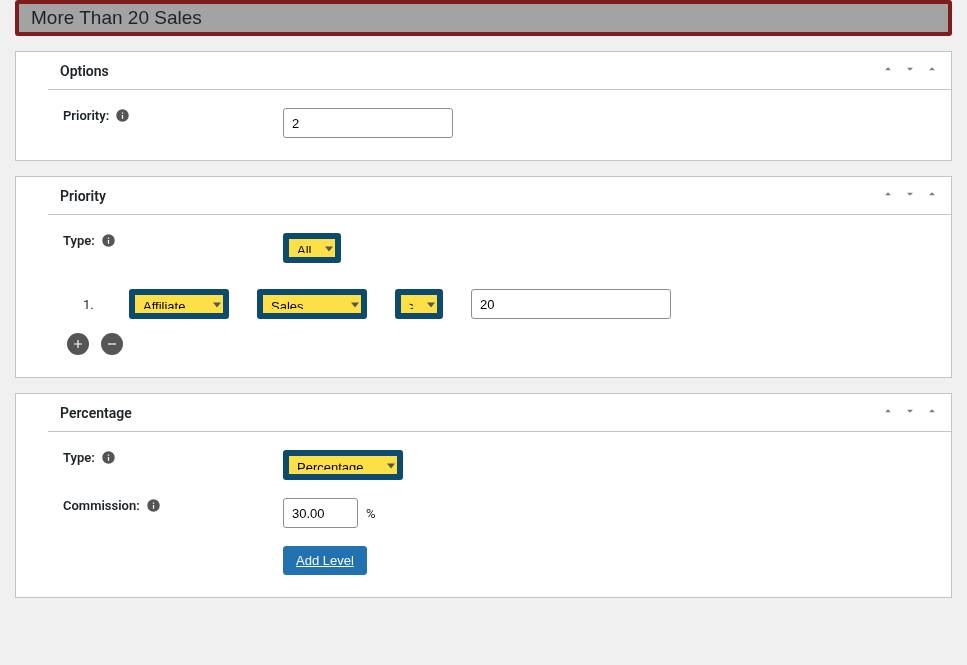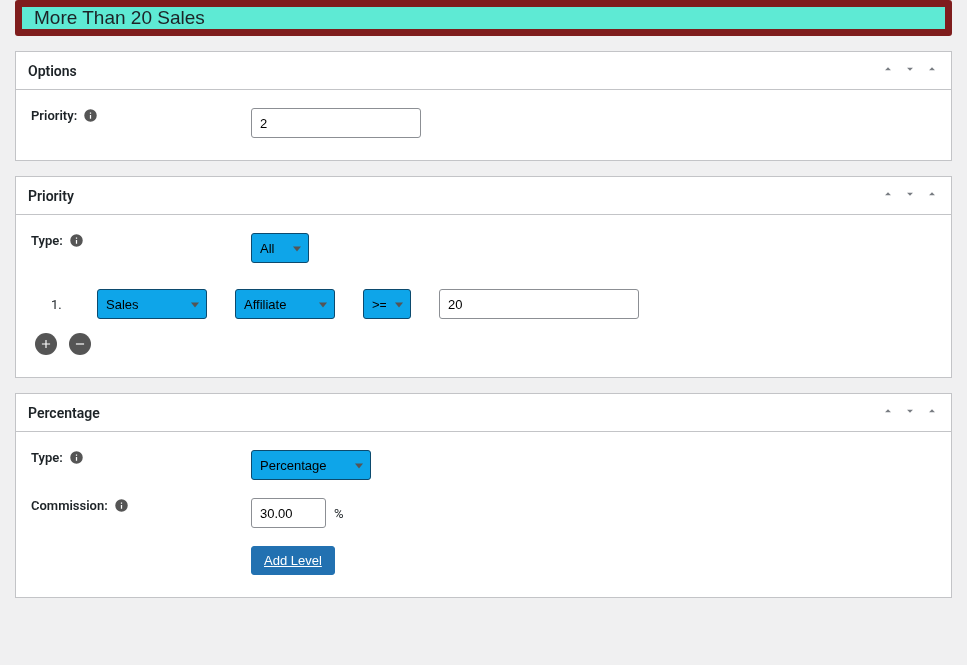--- a/index.html
+++ b/index.html
@@ -8,30 +8,31 @@
       background: #f0f0f1;
       font-size: 13px;
       color: #1d2327;
       padding: 0;
     }
     .title-input {
       width: calc(100% - 30px);
       margin: 0 15px 15px 15px;
       padding: 5px 12px;
       font-size: 19px;
-      border: 7px solid #7f1d1d;
+      border: 4px solid #7f1d1d;
       border-radius: 3px;
-      background: #5eead4;
+      background: #a3a3a3;
       color: #1d2327;
       height: 36px;
     }
     .panel {
       background: #fff;
       border: 1px solid #c3c4c7;
       margin: 0 15px 15px 15px;
+      padding-left: 32px;
     }
     .panel-header {
       display: flex;
       align-items: center;
       justify-content: space-between;
       padding: 10px 12px;
       border-bottom: 1px solid #c3c4c7;
     }
     .panel-title {
       font-size: 14px;
@@ -82,26 +83,26 @@
       border-radius: 3px;
       padding: 4px 8px;
       font-size: 13px;
       height: 30px;
       background: #fff;
     }
     .text-input.w-170 { width: 170px; }
     .text-input.w-65 { width: 75px; }
     .text-input.w-200 { width: 200px; }
     .select {
-      border: 1px solid #0c4a6e;
+      border: 6px solid #0c4a6e;
       border-radius: 3px;
       padding: 4px 24px 4px 8px;
       font-size: 13px;
       height: 30px;
-      background: #0ea5e9;
+      background: #fde047;
       appearance: none;
       -webkit-appearance: none;
       position: relative;
       cursor: pointer;
     }
     .select-wrap {
       position: relative;
       display: inline-block;
     }
     .select-wrap::after {
@@ -238,22 +239,22 @@
             </svg>
           </span>
       </div>
       <div class="field-control">
         <span class="select-wrap"><select class="select sel-w58"><option>All</option></select></span>
       </div>
     </div>
 
     <div class="rule-row">
       <span class="rule-index">1.</span>
+      <span class="select-wrap"><select class="select sel-w100"><option>Affiliate</option></select></span>
       <span class="select-wrap"><select class="select sel-w110"><option>Sales</option></select></span>
-      <span class="select-wrap"><select class="select sel-w100"><option>Affiliate</option></select></span>
       <span class="select-wrap"><select class="select sel-w48"><option>&gt;=</option></select></span>
       <input type="text" class="text-input w-200" value="20" style="">
     </div>
 
     <div class="controls-row">
       <span class="round-btn">
           <svg viewBox="0 0 24 24">
             <path d="M19 13h-6v6h-2v-6H5v-2h6V5h2v6h6v2z"></path>
           </svg>
         </span>

